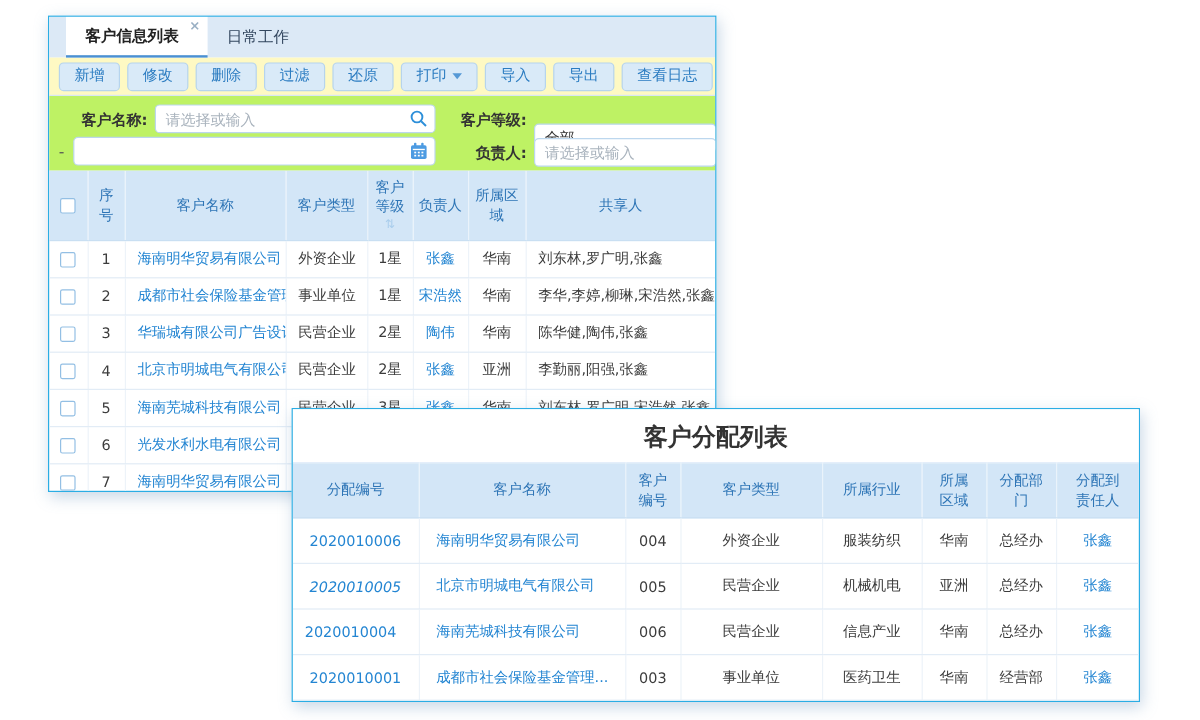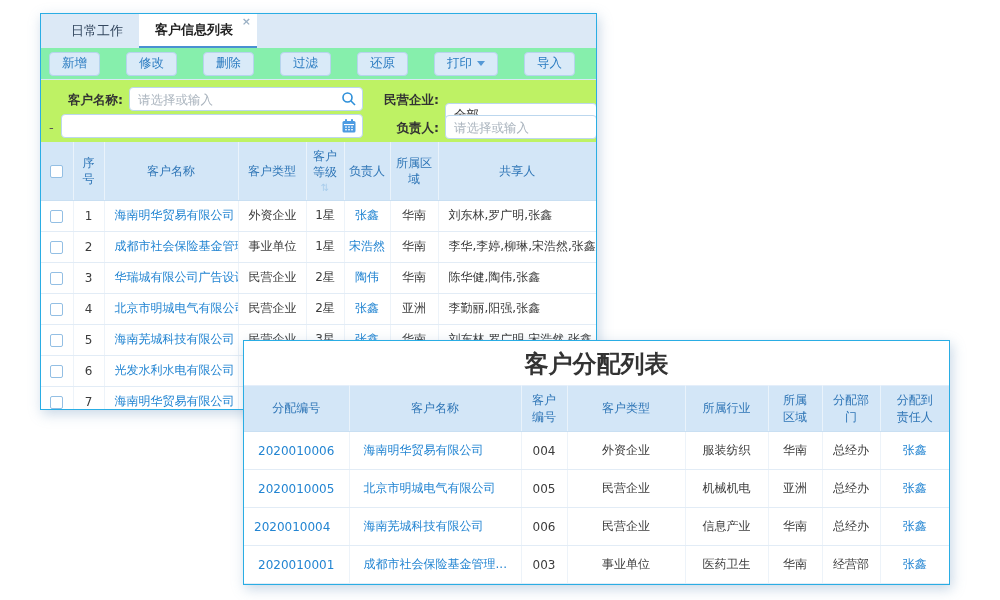--- a/index.html
+++ b/index.html
@@ -17,22 +17,22 @@
   .panel1{left:40px;top:13px;width:557px;height:397px;z-index:1;}
   .panel2{left:243px;top:340px;width:707px;height:245px;z-index:2;}
 
   
   .tabbar{height:34px;background:var(--tabbar_bg,#dce9f6);display:flex;align-items:stretch;padding-left:14px;}
   .tab{display:flex;align-items:center;padding:0 16px;font-size:13px;color:#33475f;cursor:default;position:relative;}
   .tab.active{background:#fff;font-weight:bold;color:#222;border-bottom:2px solid var(--active_tab_underline,#4a90d2);padding-right:24px;}
   .tab-close{position:absolute;top:2px;right:6px;font-size:11px;color:#9ab0c4;line-height:11px;}
 
   
-  .toolbar{height:32px;display:flex;align-items:center;gap:26px;padding-left:8px;
-           background:#86efac;border-bottom:1px solid #d9e7f4;}
+  .toolbar{height:32px;display:flex;align-items:center;gap:6px;padding-left:8px;
+           background:#fef9c3;border-bottom:1px solid #d9e7f4;}
   .tb-btn{display:inline-flex;align-items:center;gap:5px;height:24px;padding:0 12px;
           background:var(--button_bg,#d9eaf8);border:1px solid var(--button_border,#b6d4ed);
           border-radius:4px;font-size:12.5px;color:var(--button_text,#2b7cc1);
           font-family:inherit;cursor:pointer;white-space:nowrap;}
   .caret{width:0;height:0;border-left:4px solid transparent;border-right:4px solid transparent;
          border-top:5px solid #5599d6;display:inline-block;}
 
   
   .filters{position:relative;height:62px;background:#bef264;}
   .flabel{position:absolute;font-size:12.5px;font-weight:bold;color:#333;width:68px;text-align:right;}
@@ -58,36 +58,36 @@
   .p2-table td{height:38px;}
   .thw{display:inline-block;line-height:1.35;}
   .w14{width:14px;} .w28{width:28px;text-align:center;} .w40{width:40px;}
   a.lnk{color:var(--link,#2385d2);text-decoration:none;cursor:pointer;}
   .cell-left{text-align:left;padding-left:10px;}
   .checkbox{display:inline-block;width:13px;height:13px;border:1px solid #93bfe4;border-radius:2px;
             background:#fff;vertical-align:middle;cursor:pointer;}
   .sort-icon{display:block;font-size:10px;color:#a9cdec;line-height:10px;margin-top:3px;cursor:pointer;}
 
   
-  .p2-title{height:44px;line-height:46px;text-align:center;font-size:24px;font-weight:bold;color:#333;background:#fff;}
+  .p2-title{height:44px;line-height:46px;text-align:center;font-size:20px;font-weight:bold;color:#333;background:#fff;}
 </style>
 </head>
 <body>
 
 <div class="stage">
 
   <div class="panel panel1">
 
     <div class="tabbar">
-      <div class="tab">
-        <span>日常工作</span>
-      </div>
       <div class="tab active">
         <span>客户信息列表</span>
         <span class="tab-close">×</span>
+      </div>
+      <div class="tab">
+        <span>日常工作</span>
       </div>
     </div>
 
     <div class="toolbar">
       <button class="tb-btn">
           <span>新增</span>
         </button>
       <button class="tb-btn">
           <span>修改</span>
         </button>
@@ -116,21 +116,21 @@
     </div>
 
     <div class="filters">
 
       <span class="flabel" style="left:14px;top:12px;">客户名称:</span>
       <input class="finput" style="left: 88px; top: 7px; width: 234px;" placeholder="请选择或输入">
       <svg class="ficon" style="left:300px;top:11px;" viewBox="0 0 16 16">
         <circle cx="6.5" cy="6.5" r="4.5" fill="none" stroke="#2d8fd9" stroke-width="1.6"></circle>
         <line x1="10" y1="10" x2="14" y2="14" stroke="#2d8fd9" stroke-width="1.6"></line>
       </svg>
-      <span class="flabel" style="left:330px;top:12px;">民营企业:</span>
+      <span class="flabel" style="left:330px;top:12px;">客户等级:</span>
       <input class="finput" style="left: 404px; top: 23px; width: 152px; padding-right: 8px;" value="全部">
 
       <span class="dash" style="top:40px;">-</span>
       <input class="finput" style="left: 20px; top: 34px; width: 302px;">
       <svg class="ficon" style="left:300px;top:38px;" viewBox="0 0 16 16">
         <rect x="1.5" y="3" width="13" height="11.5" rx="1.5" fill="#4d9be2"></rect>
         <rect x="4" y="1" width="2" height="3.4" rx="0.8" fill="#4d9be2"></rect>
         <rect x="10" y="1" width="2" height="3.4" rx="0.8" fill="#4d9be2"></rect>
         <rect x="3" y="6" width="10" height="1.1" fill="#fff"></rect>
         <rect x="4.2" y="8.4" width="1.6" height="1.4" fill="#fff"></rect>
@@ -279,21 +279,21 @@
     <td class="cell-left" style="padding-left:14px;"><a class="lnk">海南明华贸易有限公司</a></td>
     <td>004</td>
     <td>外资企业</td>
     <td>服装纺织</td>
     <td>华南</td>
     <td>总经办</td>
     <td><a class="lnk">张鑫</a></td>
   </tr>
 
   <tr>
-    <td class="cell-left" style="padding-left:14px;"><a class="lnk">2020010005</a></td>
+    <td class="cell-left" style="padding-left:14px;font-style:italic;"><a class="lnk">2020010005</a></td>
     <td class="cell-left" style="padding-left:14px;"><a class="lnk">北京市明城电气有限公司</a></td>
     <td>005</td>
     <td>民营企业</td>
     <td>机械机电</td>
     <td>亚洲</td>
     <td>总经办</td>
     <td><a class="lnk">张鑫</a></td>
   </tr>
 
   <tr>

